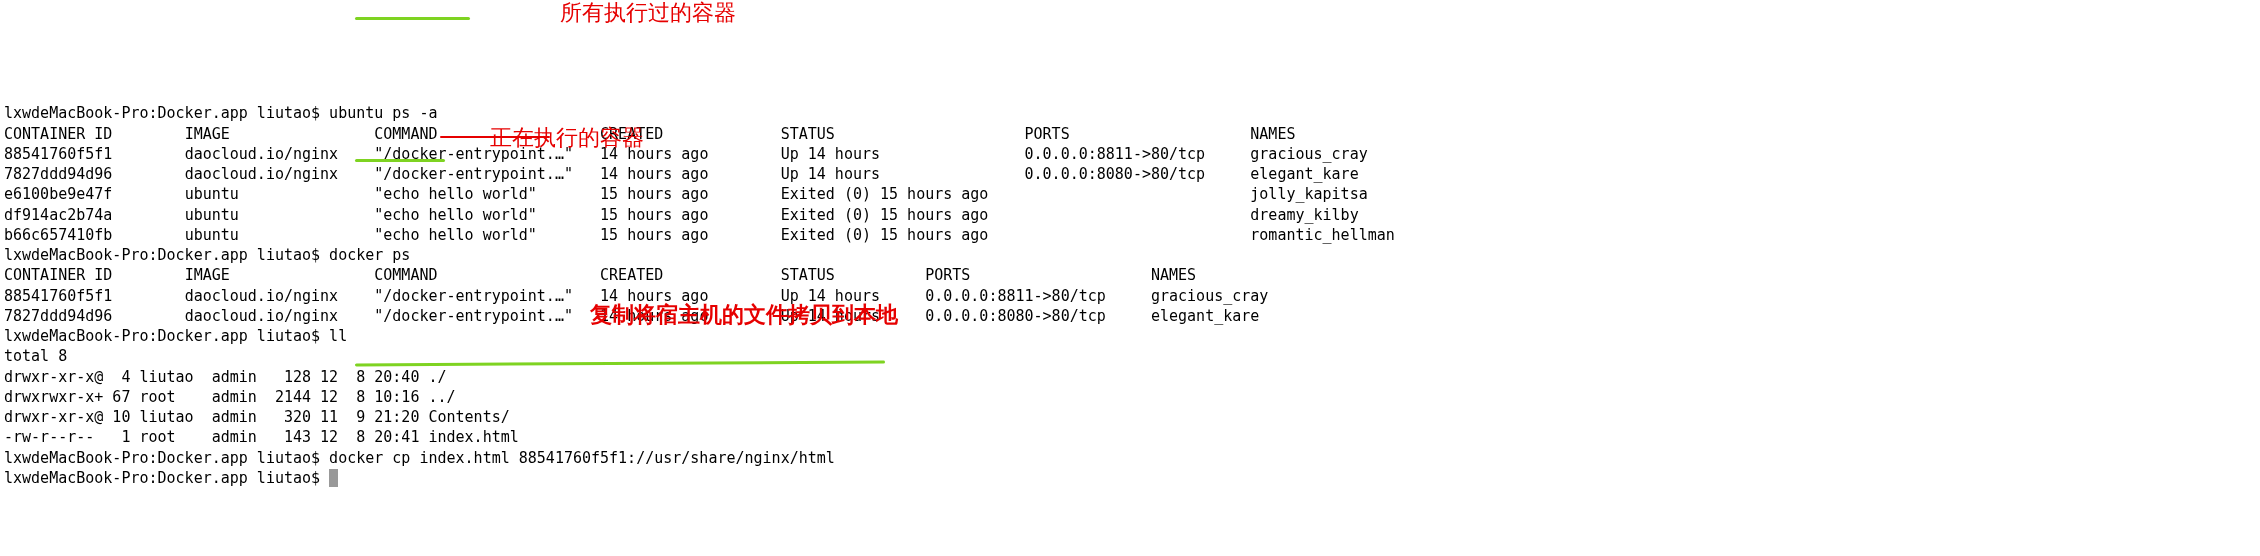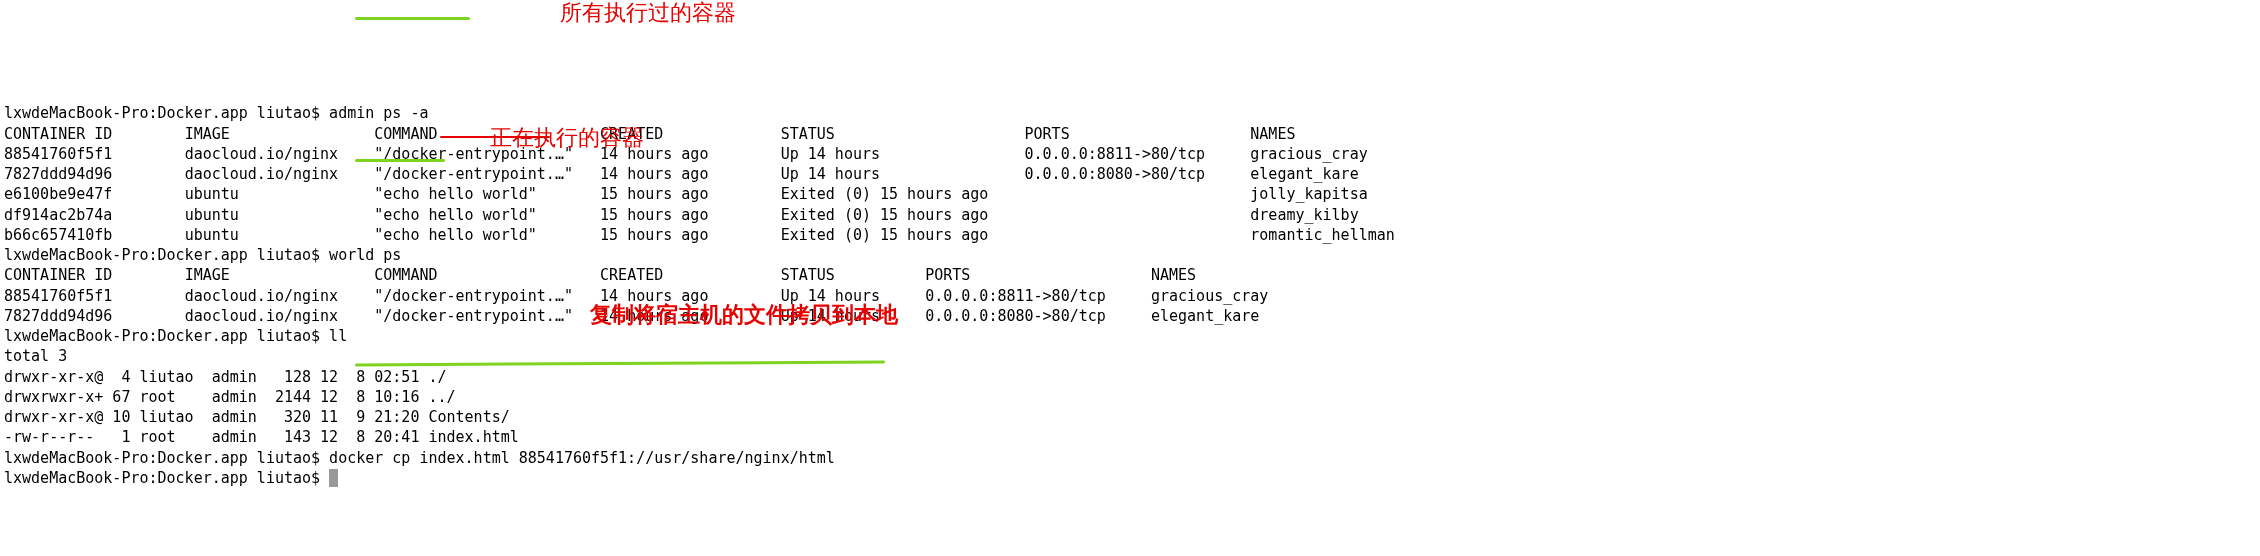--- a/index.html
+++ b/index.html
@@ -40,34 +40,34 @@
       background: #999;
       vertical-align: text-bottom;
     }
   </style>
 </head>
 <body>
 
 
 
 <div>
-<span><span>lxwdeMacBook-Pro:Docker.app liutao$ </span><span>admin ps -a</span></span>
+<span><span>lxwdeMacBook-Pro:Docker.app liutao$ </span><span>ubuntu ps -a</span></span>
 <span><span>CONTAINER ID</span>        <span>IMAGE</span>                <span>COMMAND</span>                  <span>CREATED</span>             <span>STATUS</span>                     <span>PORTS</span>                    <span>NAMES</span></span>
 <span><span>88541760f5f1</span>        <span>daocloud.io/nginx</span>    <span>"/docker-entrypoint.…"</span>   <span>14 hours ago</span>        <span>Up 14 hours</span>                <span>0.0.0.0:8811-&gt;80/tcp</span>     <span>gracious_cray</span></span>
 <span><span>7827ddd94d96</span>        <span>daocloud.io/nginx</span>    <span>"/docker-entrypoint.…"</span>   <span>14 hours ago</span>        <span>Up 14 hours</span>                <span>0.0.0.0:8080-&gt;80/tcp</span>     <span>elegant_kare</span></span>
 <span><span>e6100be9e47f</span>        <span>ubuntu</span>               <span>"echo hello world"</span>       <span>15 hours ago</span>        <span>Exited (0) 15 hours ago</span>                             <span>jolly_kapitsa</span></span>
 <span><span>df914ac2b74a</span>        <span>ubuntu</span>               <span>"echo hello world"</span>       <span>15 hours ago</span>        <span>Exited (0) 15 hours ago</span>                             <span>dreamy_kilby</span></span>
 <span><span>b66c657410fb</span>        <span>ubuntu</span>               <span>"echo hello world"</span>       <span>15 hours ago</span>        <span>Exited (0) 15 hours ago</span>                             <span>romantic_hellman</span></span>
-<span><span>lxwdeMacBook-Pro:Docker.app liutao$ </span><span>world ps</span></span>
+<span><span>lxwdeMacBook-Pro:Docker.app liutao$ </span><span>docker ps</span></span>
 <span><span>CONTAINER ID</span>        <span>IMAGE</span>                <span>COMMAND</span>                  <span>CREATED</span>             <span>STATUS</span>          <span>PORTS</span>                    <span>NAMES</span></span>
 <span><span>88541760f5f1</span>        <span>daocloud.io/nginx</span>    <span>"/docker-entrypoint.…"</span>   <span>14 hours ago</span>        <span>Up 14 hours</span>     <span>0.0.0.0:8811-&gt;80/tcp</span>     <span>gracious_cray</span></span>
 <span><span>7827ddd94d96</span>        <span>daocloud.io/nginx</span>    <span>"/docker-entrypoint.…"</span>   <span>14 hours ago</span>        <span>Up 14 hours</span>     <span>0.0.0.0:8080-&gt;80/tcp</span>     <span>elegant_kare</span></span>
 <span><span>lxwdeMacBook-Pro:Docker.app liutao$ </span><span>ll</span></span>
-<span>total 3</span>
-<span>drwxr-xr-x@  4 liutao  admin   128 12  8 02:51 ./</span>
+<span>total 8</span>
+<span>drwxr-xr-x@  4 liutao  admin   128 12  8 20:40 ./</span>
 <span>drwxrwxr-x+ 67 root    admin  2144 12  8 10:16 ../</span>
 <span>drwxr-xr-x@ 10 liutao  admin   320 11  9 21:20 Contents/</span>
 <span>-rw-r--r--   1 root    admin   143 12  8 20:41 index.html</span>
 <span><span>lxwdeMacBook-Pro:Docker.app liutao$ </span><span>docker cp index.html 88541760f5f1://usr/share/nginx/html</span></span>
 <span><span>lxwdeMacBook-Pro:Docker.app liutao$ </span><span class="cursor"></span></span>
 </div>
 
 <div class="annotation" style="left:560px; top:-2px;">所有执行过的容器</div>
 <div class="annotation" style="left:490px; top:123px;">正在执行的容器</div>
 <div class="annotation" style="left:590px; top:300px;font-weight:bold;">复制将宿主机的文件拷贝到本地</div>

